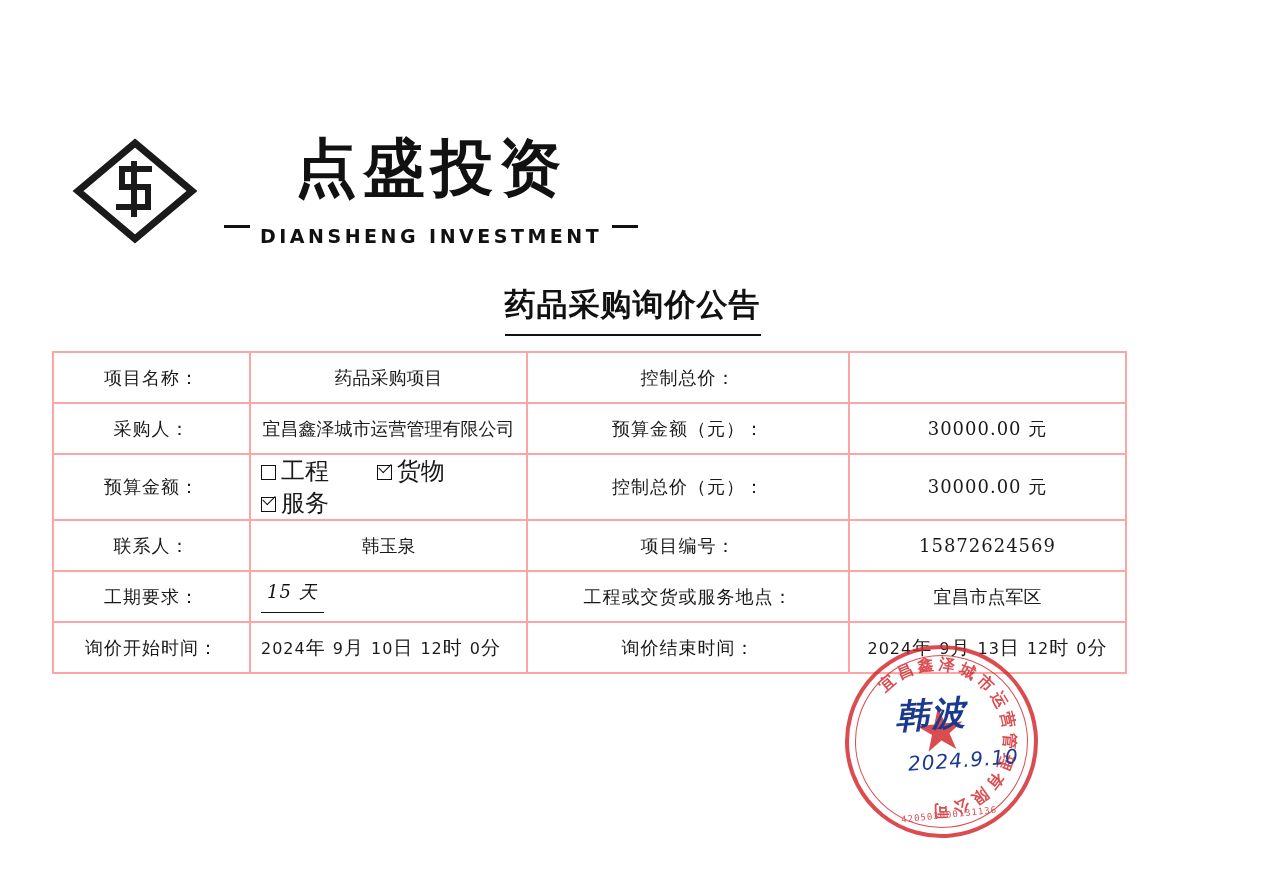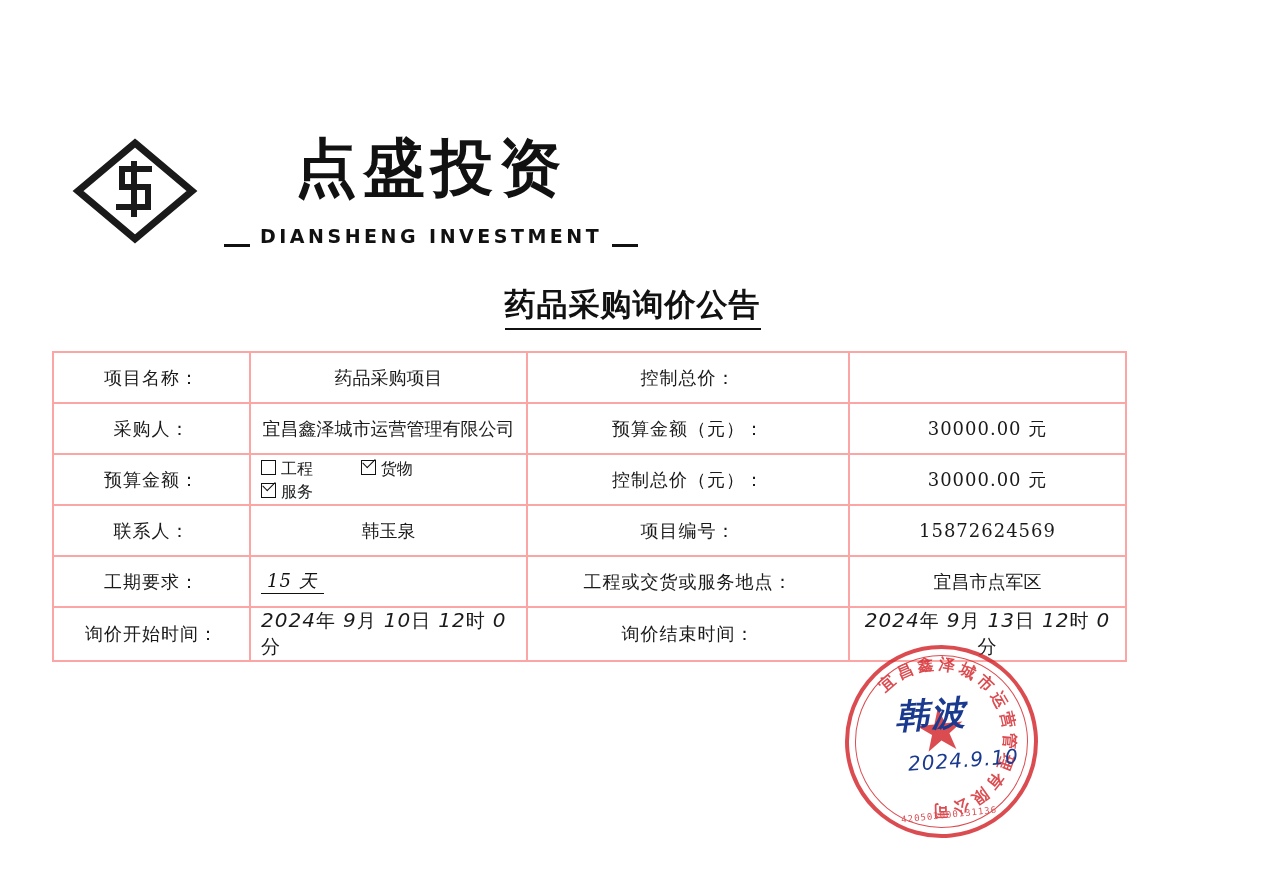--- a/index.html
+++ b/index.html
@@ -40,21 +40,21 @@
   .logo-cn {
     font-family: "DejaVu Sans", sans-serif;
     font-size: 62px;
     font-weight: bold;
     letter-spacing: 6px;
     color: #111;
     line-height: 1.05;
   }
   .logo-en-row {
     display: flex;
-    align-items: flex-end;
+    align-items: flex-start;
     margin-top: 16px;
     width: 100%;
     justify-content: center;
   }
   .logo-en {
     font-family: "DejaVu Sans", sans-serif;
     font-size: 19px;
     font-weight: bold;
     letter-spacing: 3.5px;
     color: #111;
@@ -75,21 +75,21 @@
     top: 284px;
     text-align: center;
     font-family: "DejaVu Serif", serif;
     font-size: 31px;
     font-weight: bold;
     letter-spacing: 1px;
     color: #111;
   }
   .doc-title span {
     border-bottom: 2px solid #111;
-    padding-bottom: 6px;
+    padding-bottom: 12px;
   }
 
   
   .form-table {
     position: absolute;
     left: 52px;
     top: 351px;
     width: 1075px;
     border-collapse: collapse;
     table-layout: fixed;
@@ -126,21 +126,21 @@
   }
 
   
   .cat-cell {
     text-align: left;
     padding-left: 22px;
   }
   .cat-item {
     display: inline-block;
     margin-right: 42px;
-    font-size: 16px;
+    font-size: 24px;
     white-space: nowrap;
   }
   .box {
     display: inline-block;
     width: 13px;
     height: 13px;
     border: 1.4px solid #111;
     position: relative;
     margin-right: 5px;
     vertical-align: -1px;
@@ -160,32 +160,31 @@
   
   .hand {
     font-family: "DejaVu Serif", serif;
     font-style: italic;
     color: #111;
     letter-spacing: 1px;
   }
   .underline-val {
     display: inline-block;
     border-bottom: 1.5px solid #111;
-    padding: 0 6px 0 6px;
+    padding: 0 6px 8px 6px;
     font-style: italic;
   }
   .hand-date {
     font-size: 19px;
     letter-spacing: 1px;
     display: inline-block;
   }
   .hand-date .hw {
     font-family: "DejaVu Sans", sans-serif;
-    font-style: italic;
-    font-size: 20px;
+    font-size: 16px;
   }
 
   
   .seal {
     position: absolute;
     left: 845px;
     top: 645px;
     width: 185px;
     height: 185px;
     border-radius: 50%;

